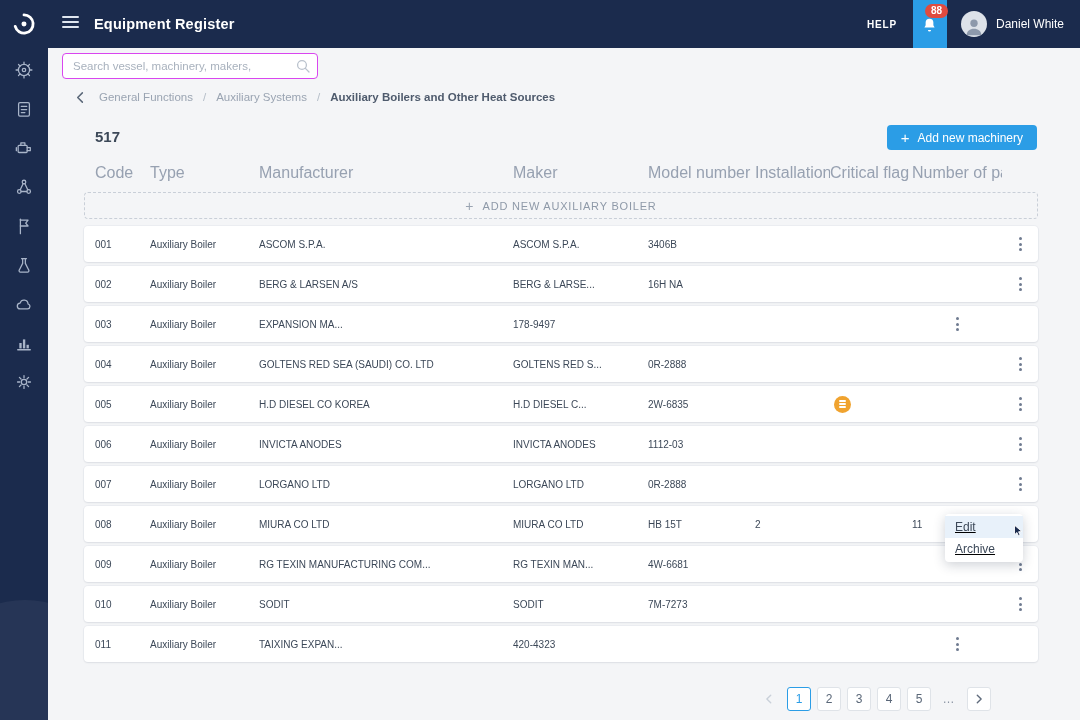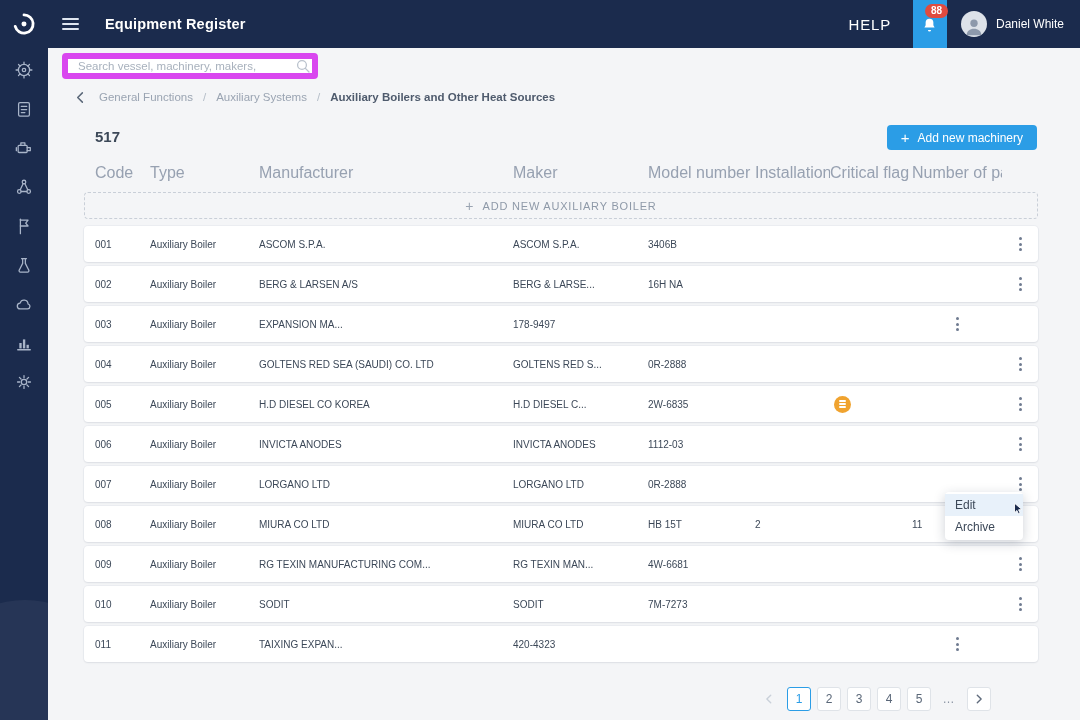--- a/index.html
+++ b/index.html
@@ -1,45 +1,45 @@
 <!DOCTYPE html>
 <html><head>
 <meta charset="utf-8">
 <style>
   * { box-sizing: border-box; margin: 0; padding: 0; }
   html,body { width:1080px; height:720px; overflow:hidden; }
   body { font-family:"Liberation Sans", sans-serif; background:#f4f5f7; position:relative; }
 
   
   .topbar { position:absolute; top:0; left:0; width:1080px; height:48px; background:#1b2b4d; display:flex; align-items:center; z-index:10; }
-  .topbar-left { display:flex; align-items:center; margin-left:62px; gap:26px; }
+  .topbar-left { display:flex; align-items:flex-start; margin-left:62px; gap:15px; }
   .hamburger { width:17px; display:flex; flex-direction:column; gap:3px; cursor:pointer; background:none; border:none; }
   .hamburger i { height:2px; background:#dfe6f0; border-radius:1px; display:block; }
   .topbar-title { color:#ffffff; font-size:14.5px; font-weight:700; letter-spacing:.2px; }
   .topbar-right { margin-left:auto; display:flex; align-items:center; height:100%; }
-  .help-link { color:#ffffff; font-size:15px; font-weight:400; letter-spacing:.8px; margin-right:22px; background:none; border:none; cursor:pointer; }
+  .help-link { color:#ffffff; font-size:10px; font-weight:700; letter-spacing:.8px; margin-right:16px; background:none; border:none; cursor:pointer; }
   .notif-tile { width:34px; height:48px; background:#2b9de6; border:none; position:relative; display:flex; align-items:center; justify-content:center; cursor:pointer; }
   .notif-badge { position:absolute; top:4px; left:12px; background:#e04b3f; color:#fff; font-size:10px; font-weight:700; line-height:14px; padding:0 6px; border-radius:8px; }
   .avatar { width:26px; height:26px; border-radius:50%; background:#dde2e9; margin:0 9px 0 14px; overflow:hidden; display:flex; align-items:flex-end; justify-content:center; border:none; cursor:pointer; }
   .username { color:#ffffff; font-size:12px; margin-right:16px; cursor:pointer; }
 
   
   .sidebar { position:absolute; top:0; left:0; width:48px; height:720px; background:#1b2b4d; z-index:11; overflow:hidden; }
   .logo-tile { width:48px; height:48px; display:flex; align-items:center; justify-content:center; background:none; border:none; cursor:pointer; }
   .side-nav { display:flex; flex-direction:column; align-items:center; padding-top:13px; gap:21px; }
   .side-item { background:none; border:none; cursor:pointer; width:48px; display:flex; justify-content:center; }
   .side-item svg { stroke:#a9b5c9; fill:none; stroke-width:1.4; stroke-linecap:round; stroke-linejoin:round; }
   .side-item svg .f { fill:#a9b5c9; stroke:none; }
   .sidebar::after { content:""; position:absolute; bottom:-70px; left:-70px; width:190px; height:190px; border-radius:50%; background:rgba(255,255,255,0.05); }
 
   
   .main { position:absolute; left:48px; top:48px; width:1032px; height:672px; }
 
   .search-wrap { position:absolute; left:14px; top:5px; width:256px; }
-  .search-input { width:256px; height:26px; border:6px solid #d946ef; border-radius:4px; background:#fff; padding:0 30px 0 10px; font-size:11.5px; color:#4a5568; font-family:"Liberation Sans", sans-serif; }
+  .search-input { width:256px; height:26px; border:1px solid #d946ef; border-radius:4px; background:#fff; padding:0 30px 0 10px; font-size:11.5px; color:#4a5568; font-family:"Liberation Sans", sans-serif; }
   .search-input::placeholder { color:#a8b1bd; }
   .search-icon { position:absolute; right:8px; top:6px; pointer-events:none; }
 
   .breadcrumb { position:absolute; left:26px; top:43px; display:flex; align-items:flex-start; gap:10px; font-size:11.5px; color:#9aa4b2; }
   .bc-back { background:none; border:none; cursor:pointer; display:flex; align-items:center; margin-right:2px; }
   .bc-link { cursor:pointer; color:#9aa4b2; }
   .bc-sep { color:#b3bcc7; }
   .bc-current { color:#4f5b6d; font-weight:700; }
 
   .count { position:absolute; left:47px; top:80px; font-size:15px; font-weight:700; color:#3c4858; }
@@ -56,21 +56,21 @@
   .add-row .plus { font-size:14px; color:#9aa4b2; letter-spacing:0; }
   .row { padding-left:11px; height:36px; background:#fff; border-radius:4px; box-shadow:0 1px 2px rgba(31,45,70,.08), 0 0 0 1px #eceef2; margin-bottom:4px; font-size:10px; color:#3c4858; cursor:pointer; }
   .row .cell { overflow:hidden; white-space:nowrap; text-overflow:clip; padding-right:8px; }
   .kebab-cell { display:flex; justify-content:center; padding-right:0 !important; }
   .kebab { display:flex; flex-direction:column; gap:2.5px; align-items:center; background:none; border:none; cursor:pointer; padding:6px; }
   .kebab i { width:3px; height:3px; border-radius:50%; background:#6f7b90; display:block; }
   .crit { width:17px; height:17px; border-radius:50%; background:#f0a32f; display:inline-flex; align-items:center; justify-content:center; margin-left:4px; }
   .crit b { width:7px; height:1.5px; background:#fff; border-radius:1px; box-shadow:0 3px 0 #fff, 0 -3px 0 #fff; display:block; }
 
   
-  .ctx-menu { position:absolute; left:861px; top:328px; width:78px; background:#fff; border-radius:4px; box-shadow:0 3px 12px rgba(31,45,70,.22); z-index:20; overflow:visible; padding:2px 0; }
+  .ctx-menu { position:absolute; left:861px; top:350px; width:78px; background:#fff; border-radius:4px; box-shadow:0 3px 12px rgba(31,45,70,.22); z-index:20; overflow:visible; padding:2px 0;text-decoration:underline; }
   .ctx-item { height:22px; display:flex; align-items:center; padding:0 10px; font-size:12px; color:#3c4858; cursor:pointer; position:relative; }
   .ctx-item.hl { background:#e8f1fa; }
   .fake-cursor { position:absolute; right:-2px; top:8px; pointer-events:none; }
 
   
   .pagination { position:absolute; right:89px; bottom:9px; display:flex; align-items:center; gap:6px; }
   .pg { min-width:24px; height:24px; border:1px solid #dfe3e8; border-radius:3px; background:#fff; display:flex; align-items:center; justify-content:center; font-size:12px; color:#5a6778; cursor:pointer; font-family:"Liberation Sans", sans-serif; padding:0 4px; }
   .pg.active { border-color:#2b9de6; color:#2b9de6; }
   .pg.plain { border:none; background:transparent; }
   .pg.ellipsis { border:none; background:transparent; color:#8a94a3; cursor:default; letter-spacing:1px; }

